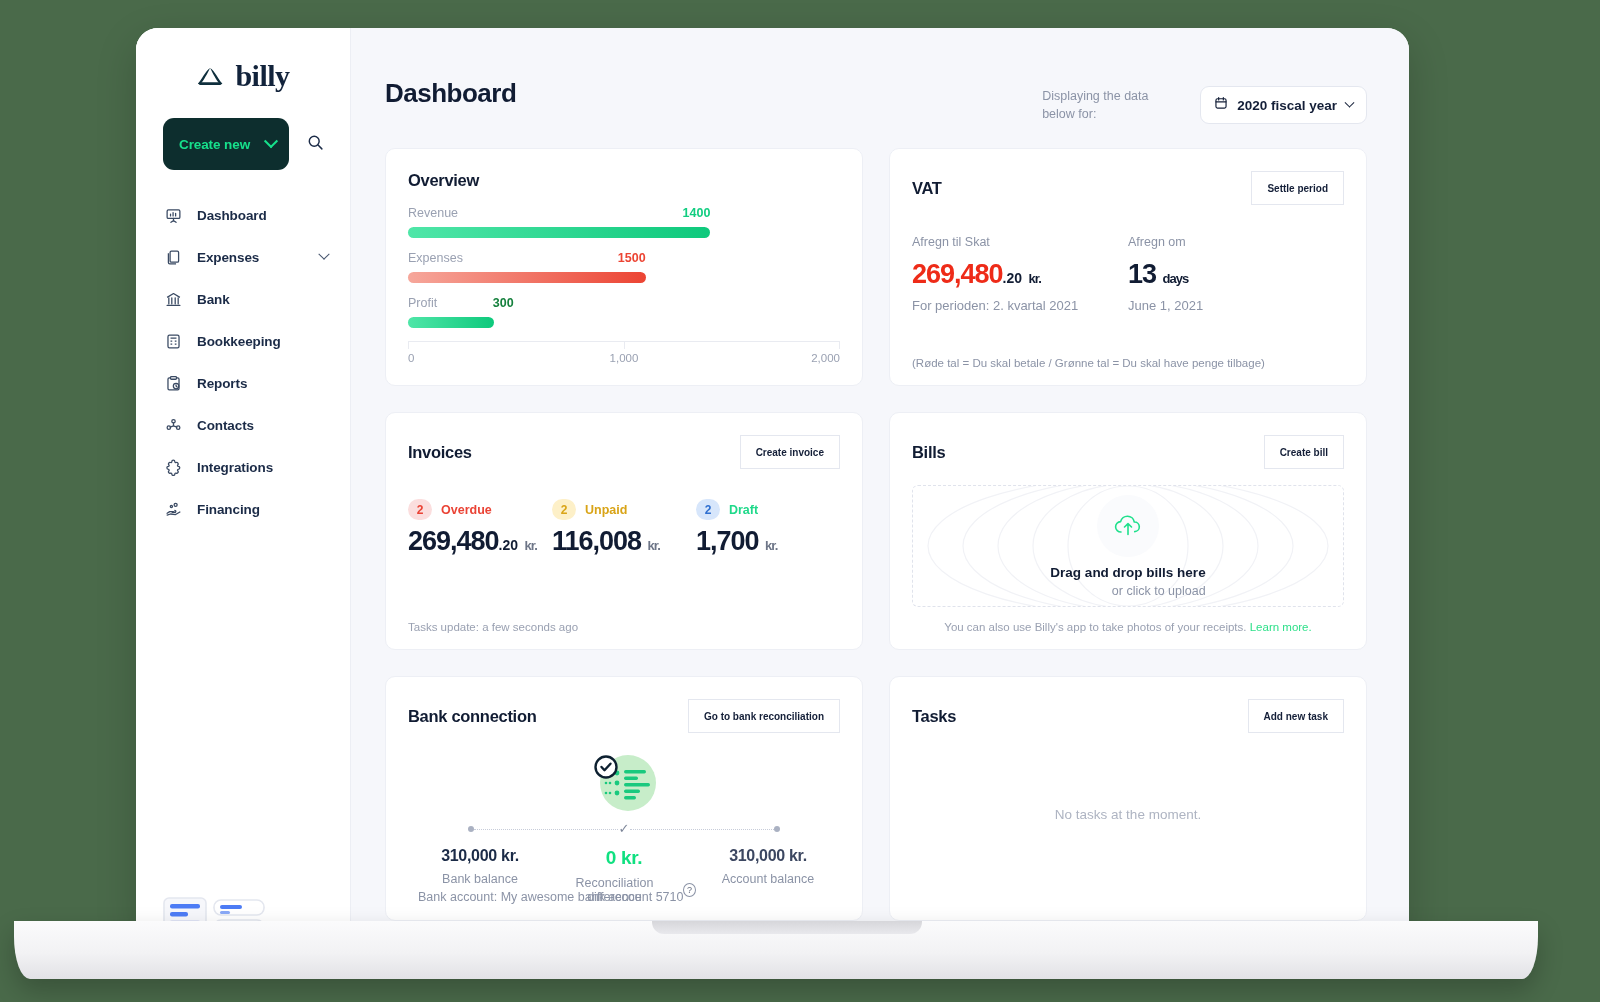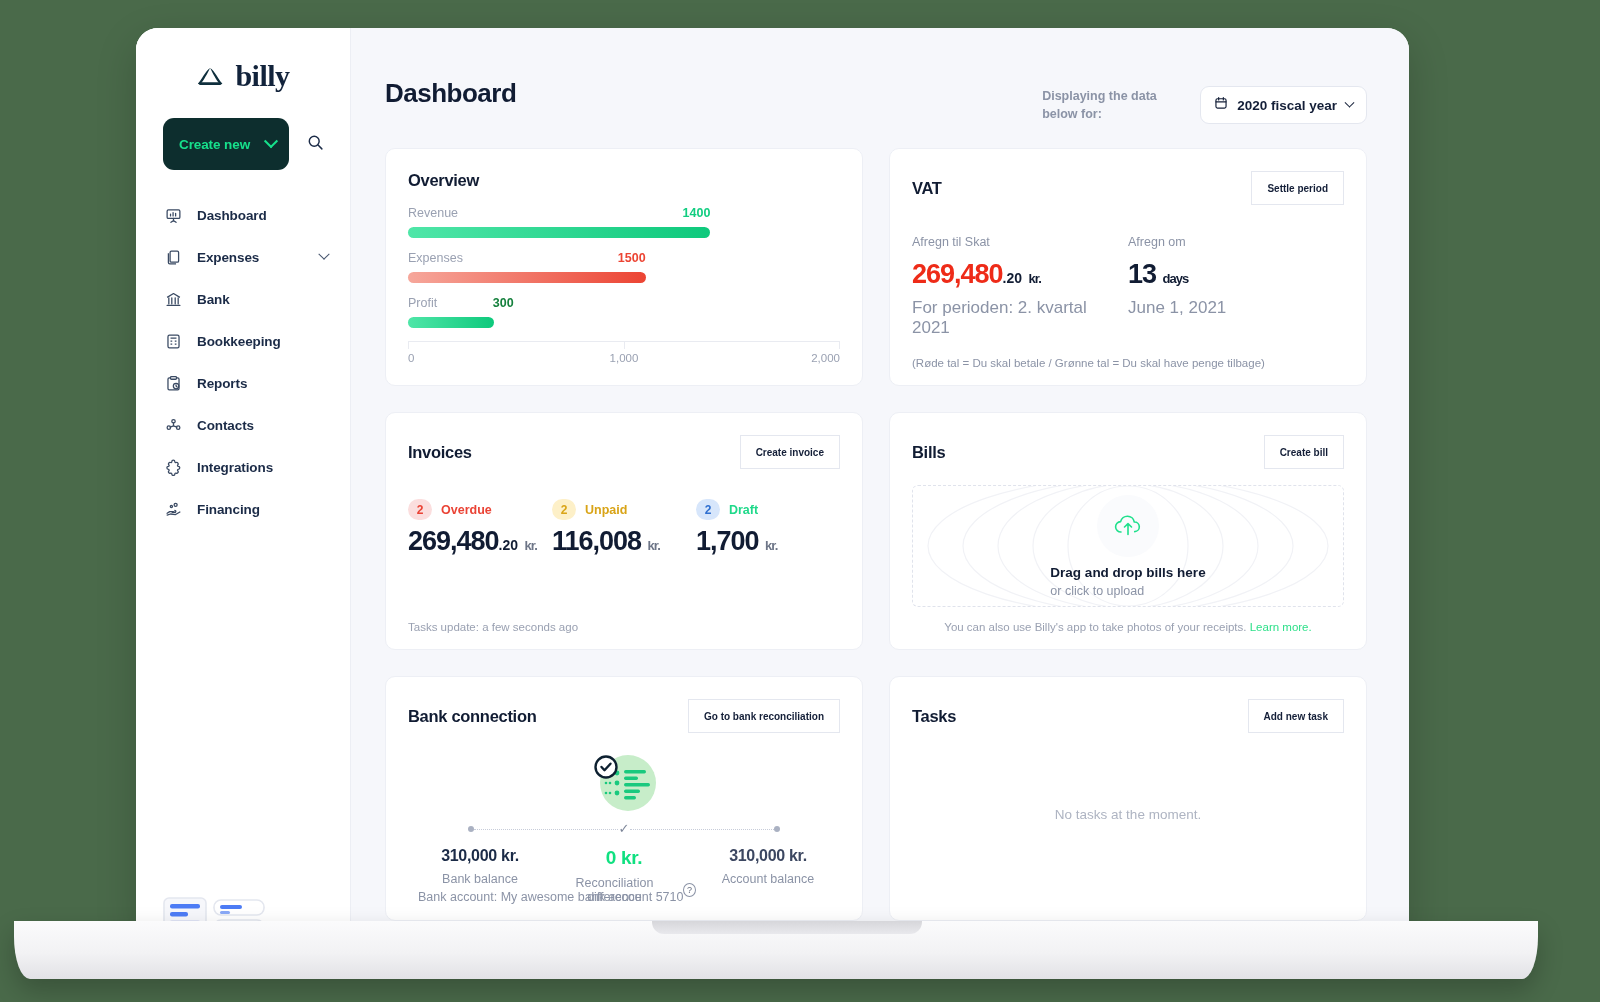--- a/index.html
+++ b/index.html
@@ -78,21 +78,21 @@
   .ic { width: 17px; height: 17px; display:block; flex: none; color: #3a4a63; }
 
   #sidebar-footer-widget { position: absolute; left: 26px; bottom: -12px; width: 130px; height: 60px; }
 
   
   #main { flex: 1; height: 100%; overflow: hidden; padding: 0 42px 0 34px; }
 
   #page-header { display: flex; align-items: flex-start; padding: 50px 0 24px 0; }
   #page-title { font-size: 26px; font-weight: 700; color: #111c33; letter-spacing: -.5px; }
   .header-right { margin-left: auto; display: flex; align-items: center; gap: 20px; padding-top: 8px; }
-  #displaying-label { font-size: 12.5px; color: #8b93a6; line-height: 1.45; width: 138px; font-weight: bold; }
+  #displaying-label { font-size: 12.5px; color: #8b93a6; line-height: 1.45; width: 138px; }
   #fiscal-year-select {
     display: flex; align-items: center; gap: 9px;
     height: 38px; padding: 0 13px;
     background: #fff; border: 1px solid #e4e7ef; border-radius: 9px; cursor: pointer;
   }
   #fiscal-year-select .val { font-size: 13.5px; font-weight: 700; color: #141f38; }
   #fiscal-year-select .chev { color: #141f38; width: 7px; height: 7px; border-width: 1.8px; }
 
   .grid { display: grid; grid-template-columns: 1fr 1fr; gap: 26px; }
   .card {
@@ -128,42 +128,42 @@
   
   #vat-card { height: 238px; }
   .vat-cols { display: flex; margin-top: 30px; }
   .vat-col { width: 50%; }
   .vat-lbl { font-size: 12.5px; color: #8b93a6; margin-bottom: 10px; }
   .big-amount { font-size: 27px; font-weight: 700; letter-spacing: -1px; color: #111c33; }
   .big-amount .dec { font-size: 14px; font-weight: 700; letter-spacing: 0; }
   .big-amount .unit { font-size: 13px; font-weight: 700; color: #111c33; }
   .amount-red { color: #ee2b18; }
   .amount-red .dec { color: #111c33; }
-  .vat-sub { font-size: 17px; color: #8b93a6; margin-top: 8px; }
+  .vat-sub { font-size: 13px; color: #8b93a6; margin-top: 8px; }
   #vat-note { position: absolute; left: 22px; bottom: 16px; font-size: 11.5px; color: #8b93a6; }
 
   
   #invoices-card { height: 238px; }
   .inv-cols { display: flex; margin-top: 30px; }
   .inv-col { width: 33.33%; }
   .inv-badge-row { display: flex; align-items: center; gap: 9px; margin-bottom: 6px; }
   .pill { min-width: 24px; height: 21px; border-radius: 11px; display: flex; align-items: center;
           justify-content: center; font-size: 12px; font-weight: 700; padding: 0 8px; }
   .pill-status { font-size: 12.5px; font-weight: 700; }
   #invoices-footer { position: absolute; left: 22px; bottom: 16px; font-size: 11.5px; color: #9aa1b2; }
 
   
   #bills-card { height: 238px; }
   #dropzone {
     margin-top: 16px; height: 122px; border: 1.5px dashed #e0e3ec; border-radius: 6px;
     display: flex; flex-direction: column; align-items: center; justify-content: center;
     cursor: pointer; position: relative; overflow: hidden;
   }
   #dropzone .rings { position: absolute; inset: 0; }
-  #dropzone .dz-inner { position: relative; z-index: 2; text-align: left; }
+  #dropzone .dz-inner { position: relative; z-index: 2; text-align: right; }
   .dz-circle { width: 62px; height: 62px; border-radius: 50%; background: #fafbfd; margin: 0 auto 8px auto;
                display:flex; align-items:center; justify-content:center; }
   #dropzone .dz-title { font-size: 13.5px; font-weight: 700; color: #111c33; }
   #dropzone .dz-sub { font-size: 12.5px; color: #8b93a6; margin-top: 4px; }
   #bills-footer { position: absolute; left: 0; right: 0; bottom: 16px; text-align: center; font-size: 11.5px; color: #9aa1b2; }
   #bills-learn-more { color: #2ee08a; cursor: pointer; }
 
   
   #bank-card { height: 245px; }
   #bank-illustration { height: 72px; margin-top: 12px; display: flex; justify-content: center; }

